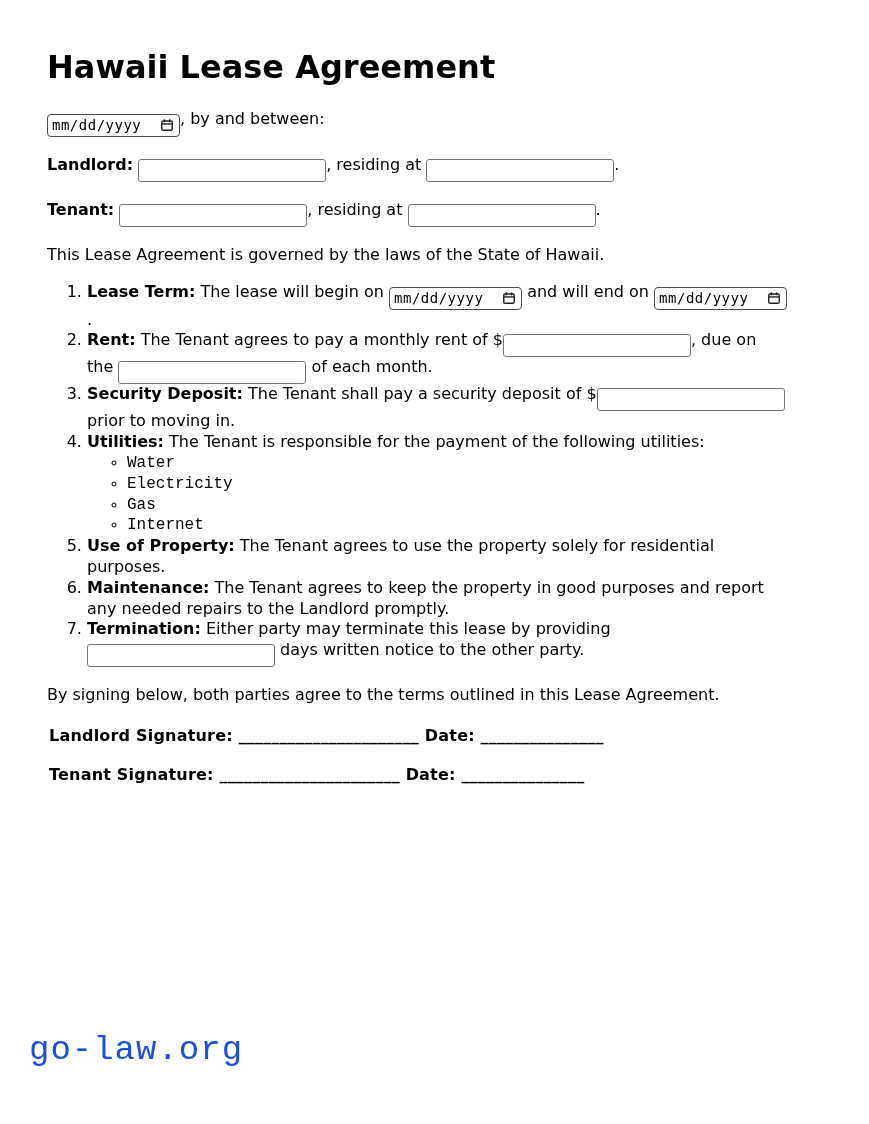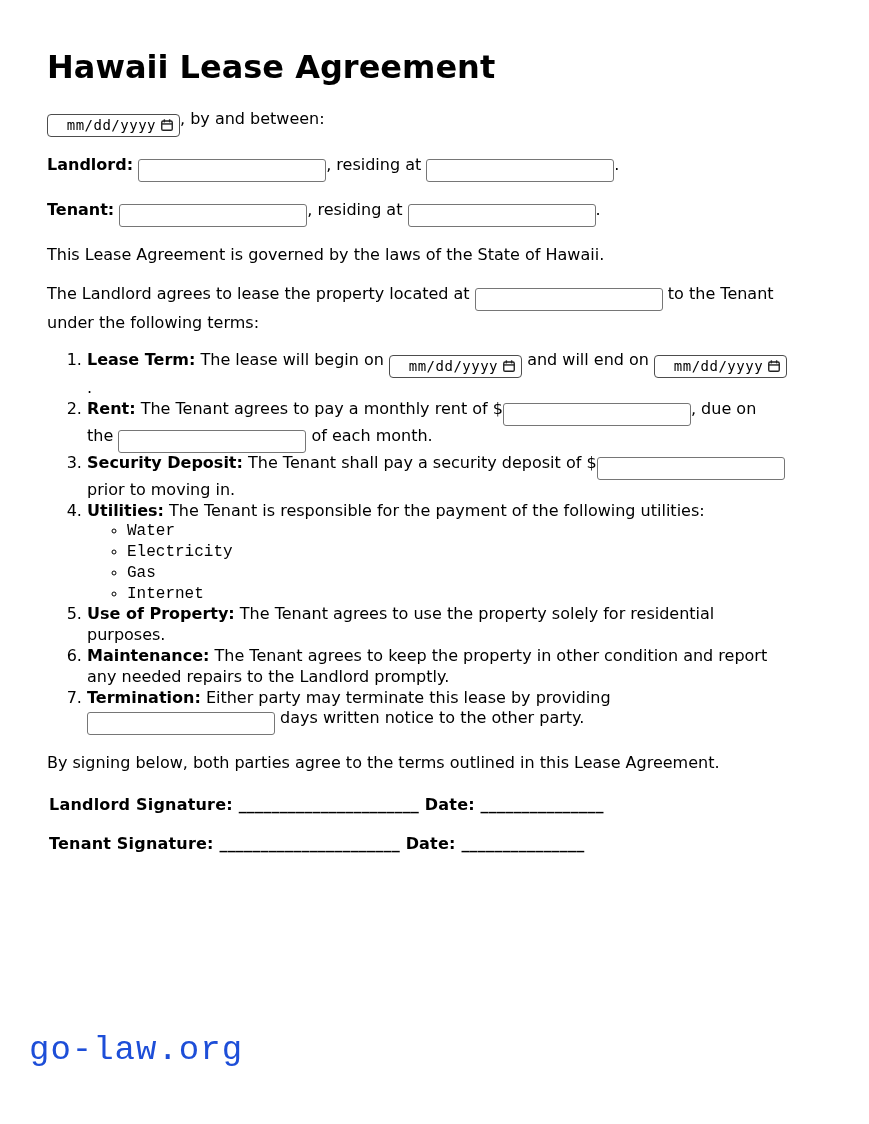--- a/index.html
+++ b/index.html
@@ -31,21 +31,21 @@
     border-radius: 3px;
     background: #fff;
     font: inherit;
     padding: 1px 4px;
     margin: 0;
     vertical-align: -6px;
   }
   .datefield {
     display: inline-flex;
     align-items: center;
-    justify-content: flex-end;
+    justify-content: space-between;
     width: 133px;
     height: 23px;
     border: 1px solid #4d4d4d;
     border-radius: 4px;
     background: #fff;
     padding: 0 5px 0 4px;
     vertical-align: -6px;
     cursor: default;
   }
   .datefield .ph {
@@ -108,24 +108,20 @@
   <p class="line"><b>Landlord:</b>
     <input type="text" class="ti" style=""><span>, residing at</span>
     <input type="text" class="ti" style=""><span>.</span></p>
 
   <p class="line"><b>Tenant:</b>
     <input type="text" class="ti" style=""><span>, residing at</span>
     <input type="text" class="ti" style=""><span>.</span></p>
 
   <p class="line">This Lease Agreement is governed by the laws of the State of Hawaii.</p>
 
-  <p class="line"><span>The Landlord agrees to lease the property located at</span>
-    <input type="text" class="ti" style="">
-    <span>to the Tenant</span><br>
-    <span>under the following terms:</span></p>
 
   <ol class="terms">
 
     <li><b>Lease Term:</b>
       <span>The lease will begin on</span>
       <span class="datefield">
           <span class="ph">mm/dd/yyyy</span>
           <svg class="cal-icon" width="14" height="14" viewBox="0 0 16 16">
             <g fill="none" stroke="#222" stroke-width="1.6">
               <rect x="2" y="3.5" width="12" height="10.5" rx="1.5"></rect>
@@ -166,21 +162,21 @@
         <li>Electricity</li>
         <li>Gas</li>
         <li>Internet</li>
       </ul></li>
 
     <li><b>Use of Property:</b>
       <span>The Tenant agrees to use the property solely for residential</span><br>
       <span>purposes.</span></li>
 
     <li><b>Maintenance:</b>
-      <span>The Tenant agrees to keep the property in other condition and report</span><br>
+      <span>The Tenant agrees to keep the property in good purposes and report</span><br>
       <span>any needed repairs to the Landlord promptly.</span></li>
 
     <li><b>Termination:</b>
       <span>Either party may terminate this lease by providing</span><br>
       <input type="text" class="ti" style="">
       <span>days written notice to the other party.</span></li>
 
   </ol>
 
   <p class="line">By signing below, both parties agree to the terms outlined in this Lease Agreement.</p>

